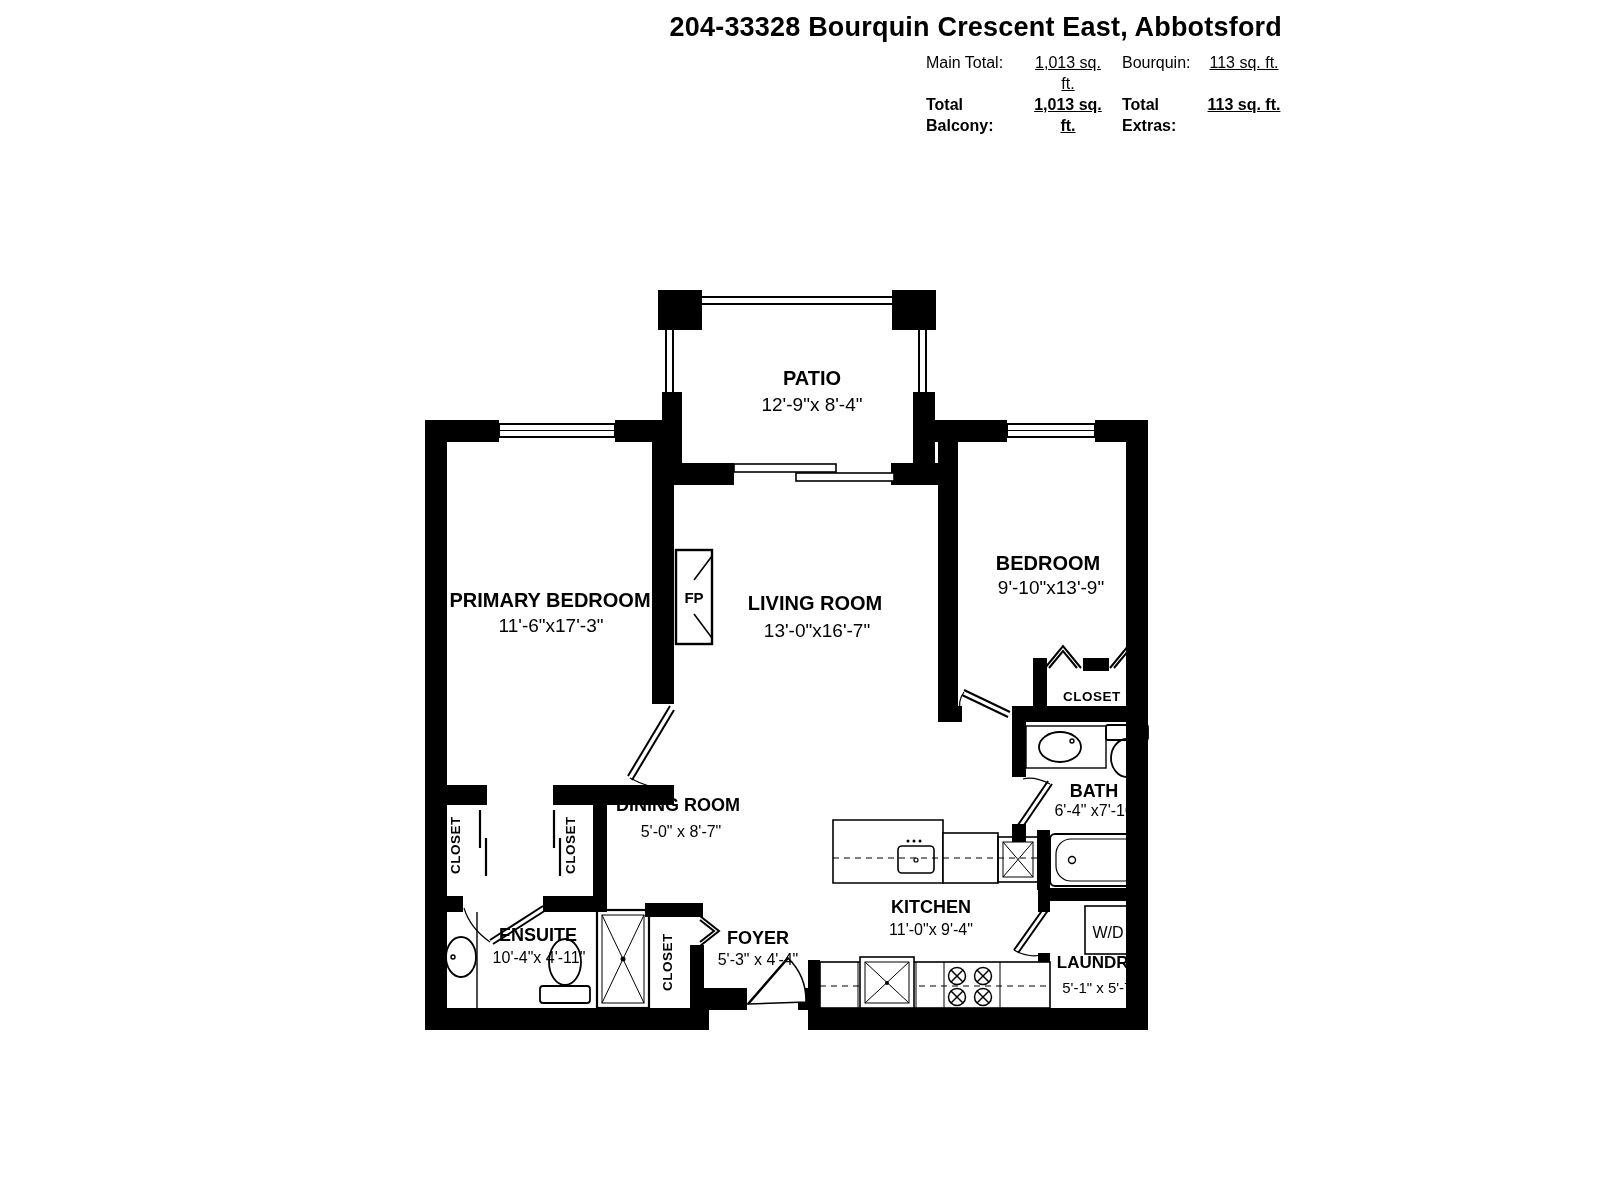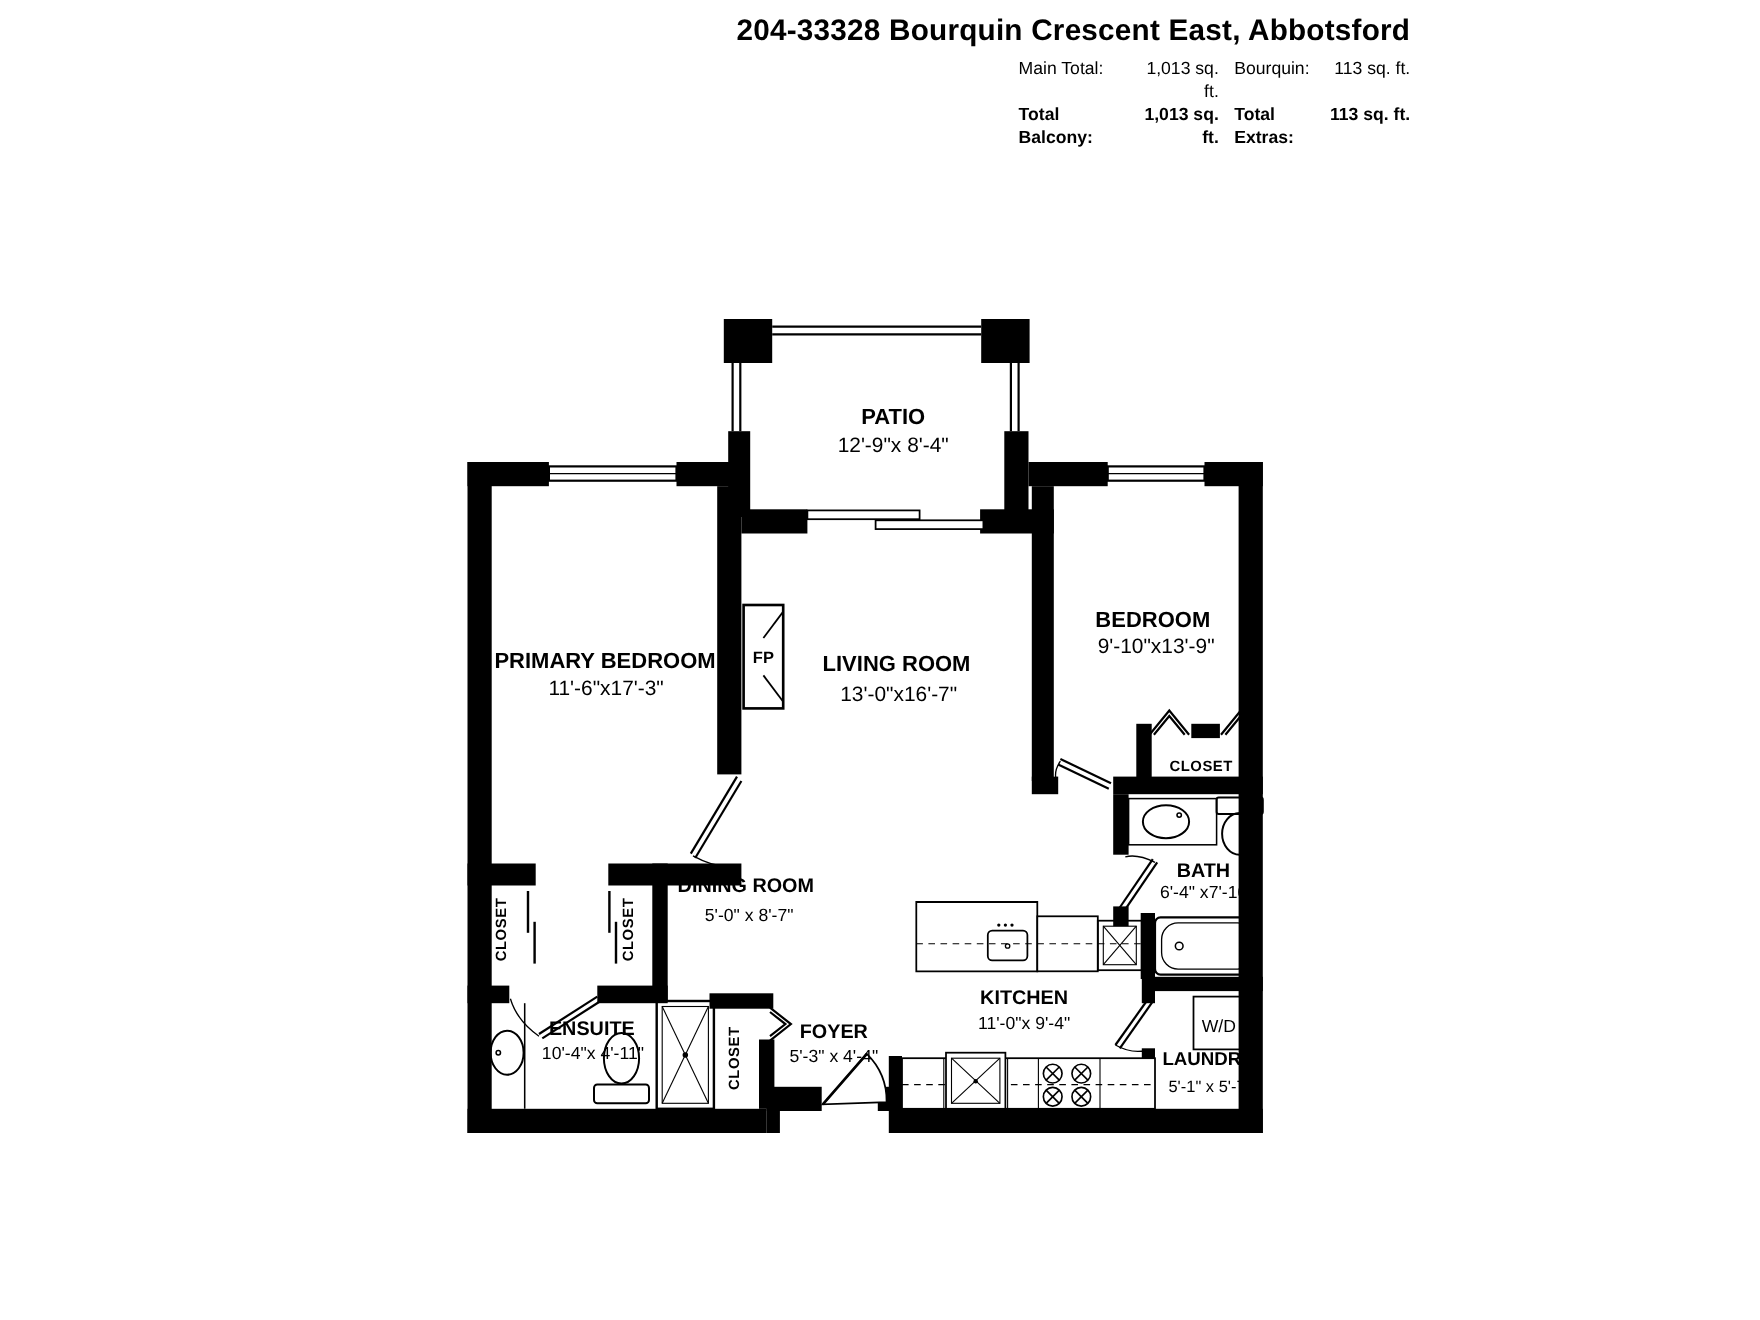--- a/index.html
+++ b/index.html
@@ -4,21 +4,21 @@
 <style>
   html,body{margin:0;padding:0;background:#fff;}
   #page{position:relative;width:1600px;height:1044px;background:#fff;overflow:hidden;
         font-family:"Liberation Sans",sans-serif;color:#000;padding-left:24px;}
   .abs{position:absolute;}
   
   #addr{top:12px;right:342px;font-size:27px;font-weight:bold;letter-spacing:0.2px;white-space:nowrap;}
   #stats{top:52px;right:342px;width:356px;font-size:16px;}
   .stat-row{display:grid;grid-template-columns:102px 80px 14px 84px 76px;line-height:21px;}
   .stat-row .lab{text-align:left;}
-  .stat-row .val{text-align:right;}
+  .stat-row .val{text-align:center;text-decoration:underline;}
   .stat-row.bold{font-weight:bold;}
   
   #plan-title{top:196px;left:700px;font-size:20px;line-height:26px;}
   #plan-title .t{font-weight:bold;font-size:21px;text-decoration:underline;text-underline-offset:3px;}
   
   #logo{top:1130px;left:345px;font-size:47px;font-weight:bold;letter-spacing:-2px;line-height:44px;margin-top:44px;}
   #logo .tm{font-size:14px;vertical-align:baseline;}
   #disclaimer{top:1148px;left:462px;width:780px;font-size:13.2px;color:#7f1d1d;}
   svg text{font-family:"Liberation Sans",sans-serif;fill:#000;}
   .rname{font-weight:bold;font-size:20px;}

